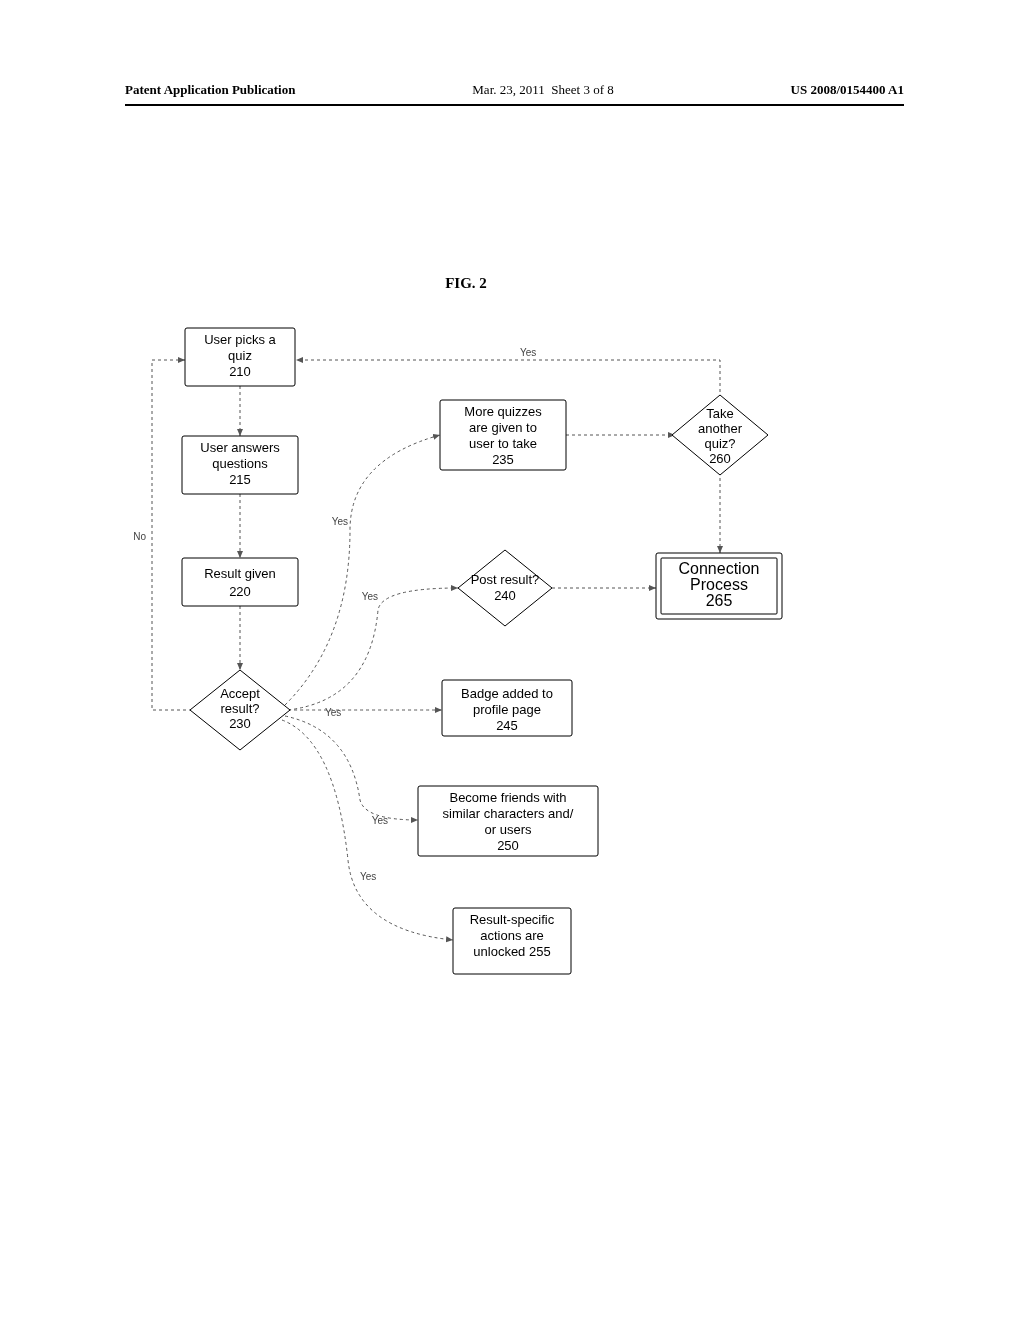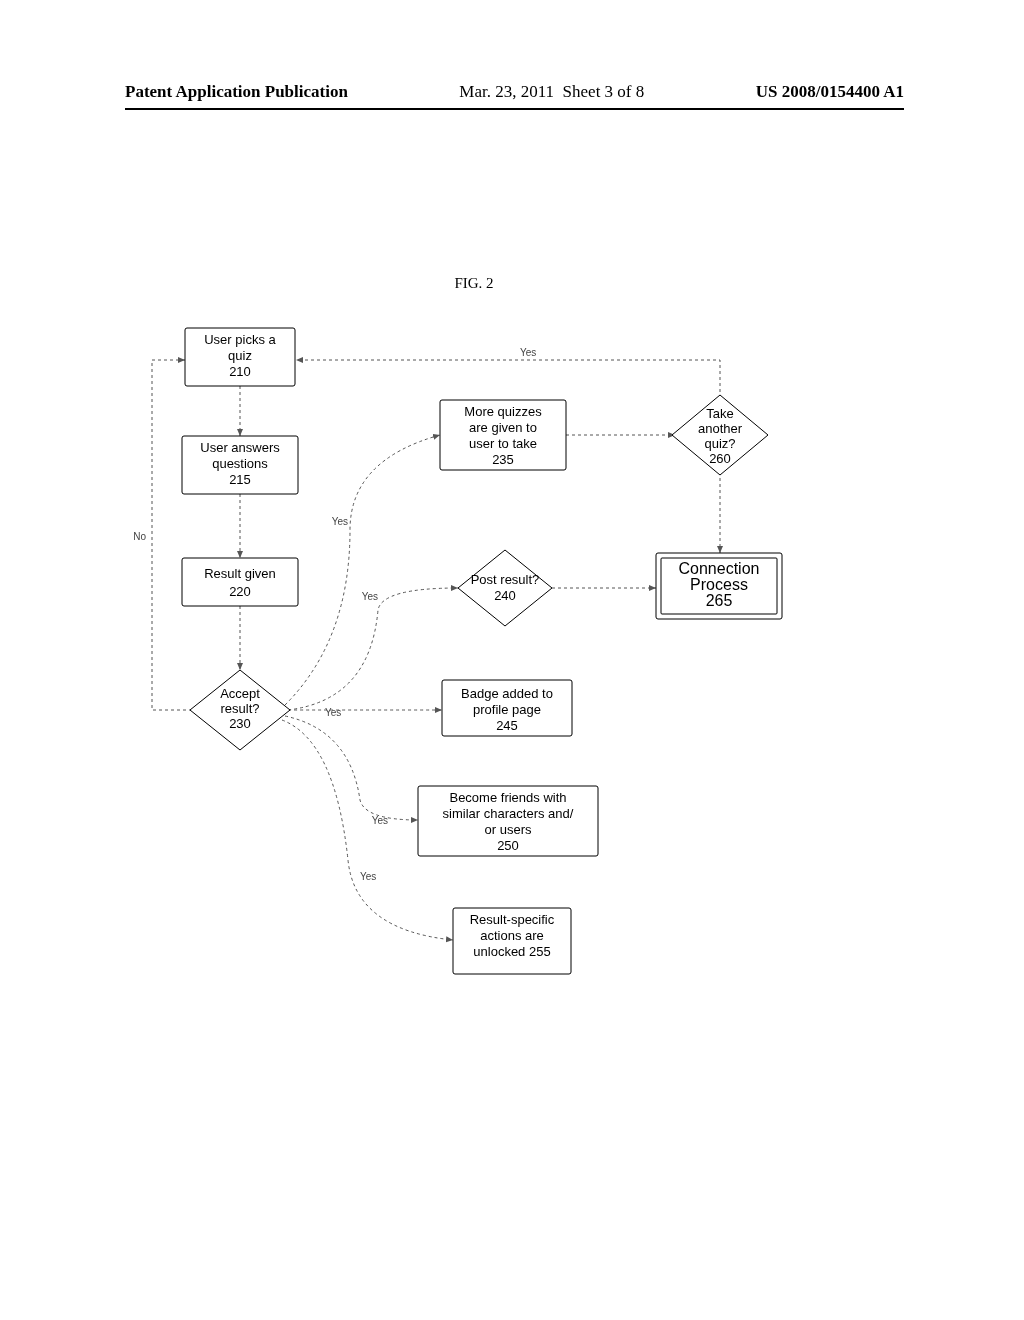--- a/index.html
+++ b/index.html
@@ -16,39 +16,39 @@
     top: 82px;
     left: 0;
     width: 1024px;
     box-sizing: border-box;
     padding: 0 120px 0 125px;
   }
   .page-header-row {
     display: flex;
     justify-content: space-between;
     align-items: baseline;
-    font-size: 17px;
+    font-size: 13px;
     font-family: "Times New Roman", serif;
   }
   .page-header-left { font-weight: bold; }
   .page-header-mid { }
   .page-header-right { font-weight: bold; }
   .hr {
     border: none;
     border-top: 2px solid #000;
     margin: 6px 0 0 0;
   }
   .fig-title {
     position: absolute;
     top: 275px;
-    left: 8px;
+    left: 0;
     width: 932px;
     text-align: center;
     font-family: "Times New Roman", serif;
-    font-weight: normal;
+    font-weight: bold;
     font-size: 15px;
   }
   .diagram-wrap {
     position: absolute;
     top: 300px;
     left: 120px;
     width: 770px;
     height: 750px;
   }
   svg.diagram {

